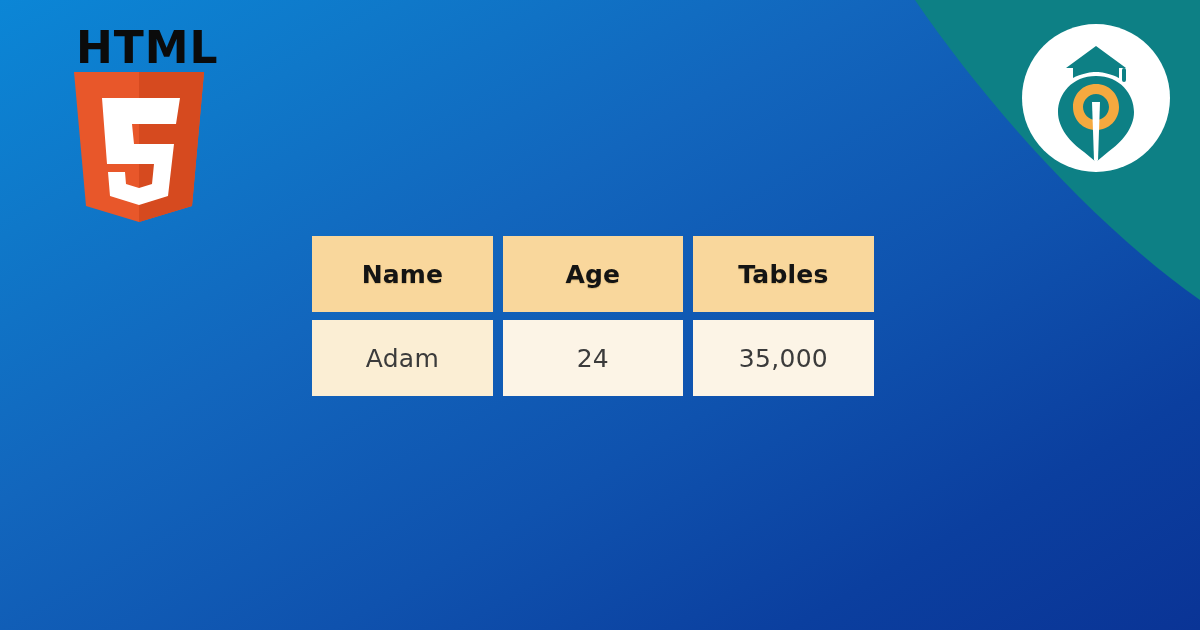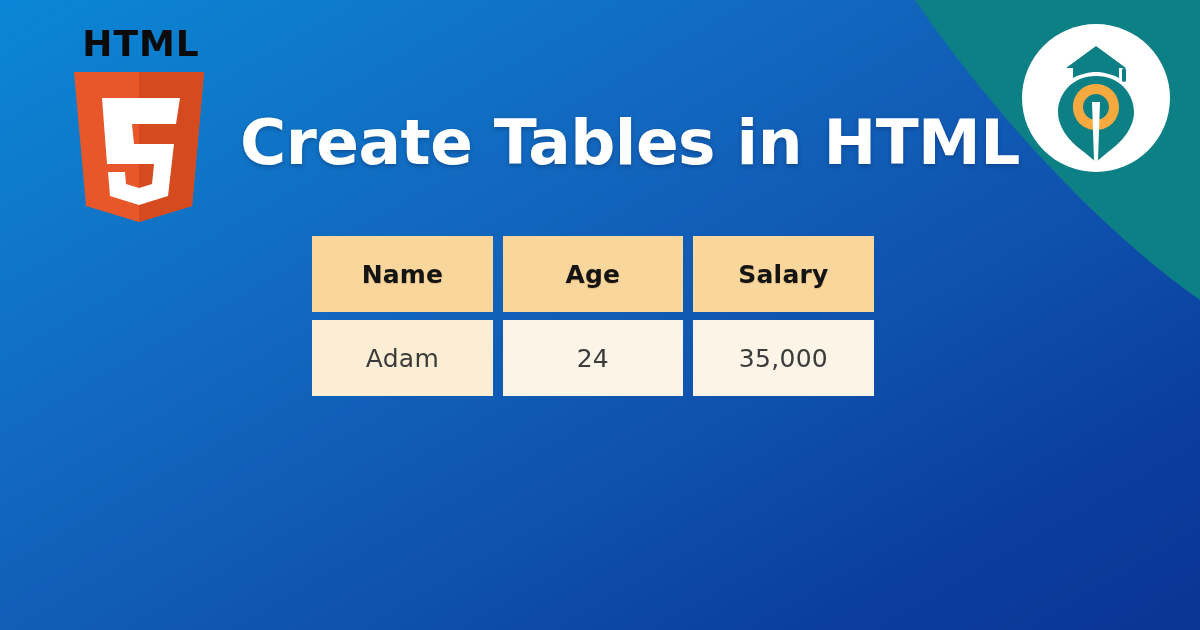--- a/index.html
+++ b/index.html
@@ -40,21 +40,21 @@
     left:68px; top:26px;
     width:150px; height:190px;
   }
   #html5-wordmark {
     position:absolute;
     left:8px; top:0;
     width:130px;
     text-align:center;
     font-family:"DejaVu Sans", sans-serif;
     font-weight:bold;
-    font-size:36px;
+    font-size:44px;
     letter-spacing:1px;
     color:#0b0b0b;
     line-height:1;
   }
   #html5-shield {
     position:absolute;
     left:0; top:46px;
     width:142px; height:150px;
   }
   #html5-shield svg { display:block; width:142px; height:150px; }
@@ -134,21 +134,20 @@
     <div id="html5-wordmark">HTML</div>
     <div id="html5-shield">
       <svg viewBox="0 0 142 150" xmlns="http://www.w3.org/2000/svg" aria-hidden="true">
         <path d="M6 0 H136 L124 134 L71 150 L18 134 Z" fill="#e8572a"></path>
         <path d="M71 0 H136 L124 134 L71 150 Z" fill="#d64a1f"></path>
         <path d="M34 26 H112 L108 52 H64 L66 72 H106 L100 124 L71 133 L42 124 L40 100 H57 L58 112 L71 116 L84 112 L86 92 H39 L34 26 Z" fill="#ffffff"></path>
       </svg>
     </div>
   </div>
 
-  <div id="page-title">Create Tables in HTML</div>
 
   <div id="brand-logo">
     <svg viewBox="0 0 148 148" xmlns="http://www.w3.org/2000/svg" aria-hidden="true">
       <circle cx="74" cy="74" r="74" fill="#ffffff"></circle>
 
       <path d="M74 22 L104 44 L97 44 L97 54 C97 54 86 48 74 48 C62 48 51 54 51 54 L51 44 L44 44 Z" fill="#0d8085"></path>
       <rect x="100" y="44" width="4" height="14" rx="2" fill="#0d8085"></rect>
 
       <path d="M74 52 C98 52 112 70 112 88 C112 104 100 118 86 128 L74 138 L62 128 C48 118 36 104 36 88 C36 70 50 52 74 52 Z" fill="#0d8085"></path>
 
@@ -157,21 +156,21 @@
 
       <path d="M70 78 L78 78 L76 136 L74 140 L72 136 Z" fill="#ffffff"></path>
     </svg>
   </div>
 
   <table id="data-table">
     <thead>
       <tr>
         <th>Name</th>
         <th>Age</th>
-        <th>Salary</th>
+        <th>Tables</th>
       </tr>
     </thead>
     <tbody>
       <tr>
         <td class="name-cell">Adam</td>
         <td>24</td>
         <td>35,000</td>
       </tr>
     </tbody>
   </table>

